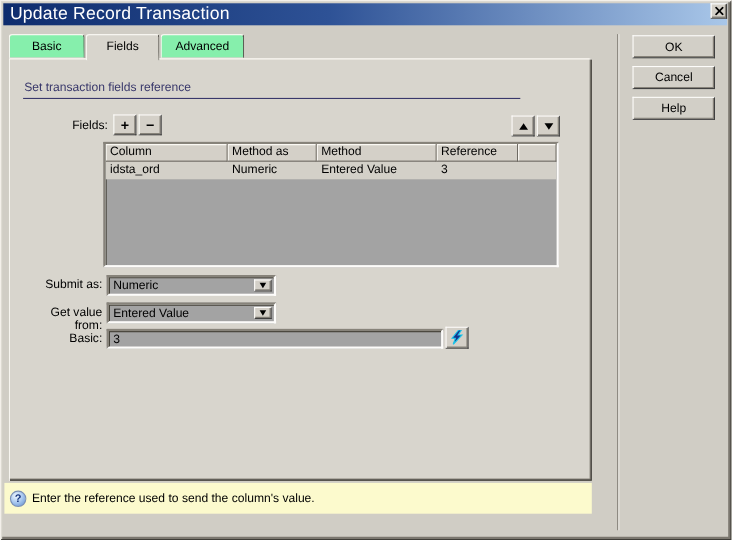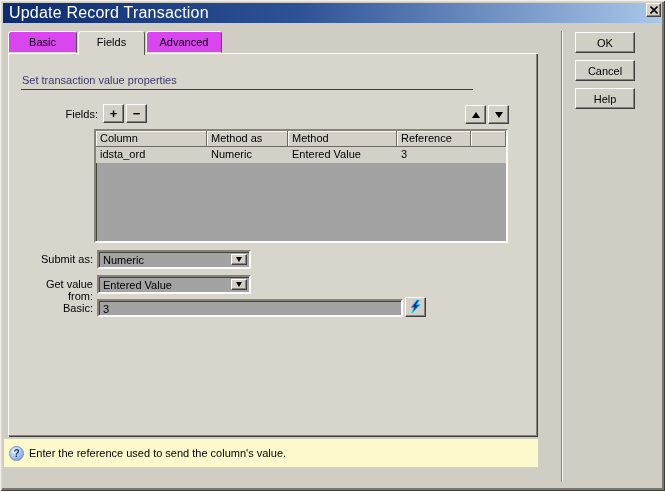--- a/index.html
+++ b/index.html
@@ -13,21 +13,21 @@
   .titlebar { position:absolute; left:3px; top:3px; right:4px; height:20px;
               background:linear-gradient(90deg,#0e2c6d 0%, #2e5296 45%, #a9c7e9 100%);
               display:flex; align-items:center; padding-left:6px; }
   .title-text { color:#fff; font-size:16px; font-weight:normal; letter-spacing:.2px; }
   .close-btn { position:absolute; right:4px; top:3px; width:15px; height:14px;
                background:#d4d0c8; border:1px solid; border-color:#fff #404040 #404040 #fff;
                box-shadow: inset -1px -1px 0 #87837a; display:flex; align-items:center; justify-content:center; }
   .close-btn svg { display:block; }
 
   
-  .tab { position:absolute; top:31px; height:22px; background:#d946ef; z-index:0;
+  .tab { position:absolute; top:31px; height:22px; background:#86efac; z-index:0;
          border:1px solid; border-color:#fbf9f4 #55524c #d8d5cd #fbf9f4;
          border-radius:3px 3px 0 0; text-align:center; line-height:21px; }
   .tab.active { height:24px; z-index:3; background:#d8d5cd; border-bottom:none; }
   .tab-basic { left:8px; width:69px; }
   .tab-fields { left:78px; width:67px; }
   .tab-advanced { left:146px; width:76px; }
 
   
   .panel { position:absolute; left:8px; top:53px; width:530px; height:384px; background:#d8d5cd; z-index:1;
            box-shadow: inset 1px 1px 0 #fbf9f4, inset -1px -1px 0 #403e39, inset -2px -2px 0 #87837a; }
@@ -77,21 +77,21 @@
   .lbl-getvalue { left:0; top:225px; width:85px;padding-left:24px; }
   .lbl-value { left:0; top:249px; width:85px; }
   .value-input { position:absolute; left:89px; top:246px; width:306px; height:18px;
                  font-family:"Liberation Sans", sans-serif; font-size:11px;
                  padding:1px 0 0 4px; outline:none; }
   .lightning-btn { left:397px; top:244px; width:21px; height:20px; }
 
   
   .groove { position:absolute; left:561px; top:31px; width:1px; height:451px; background:#87837a;
             box-shadow: 1px 0 0 #fbf9f4; }
-  .dlg-btn { position:absolute; left:575px; width:60px; height:21px; background:#d2cfc7;
+  .dlg-btn { position:absolute; left:575px; width:75px; height:21px; background:#d2cfc7;
              border:1px solid; border-color:#fdfcfa #404040 #404040 #fdfcfa;
              box-shadow: inset -1px -1px 0 #87837a;
              font-family:"Liberation Sans", sans-serif; font-size:11px;
              display:flex; align-items:center; justify-content:center; padding:0; }
   .btn-ok { top:32px; } .btn-cancel { top:60px; } .btn-help { top:88px; }
 
   
   .statusbar { position:absolute; left:4px; top:439px; width:534px; height:28px; background:#fcfacd;
                display:flex; align-items:center; padding-left:5px; }
   .help-icon { width:15px; height:15px; border-radius:50%; flex:0 0 15px;
@@ -114,21 +114,21 @@
       <line x1="7.5" y1="0.5" x2="0.5" y2="7.5" stroke="#000" stroke-width="1.6"></line>
     </svg>
   </div>
 
   <div class="tab tab-basic">Basic</div>
   <div class="tab tab-fields active">Fields</div>
   <div class="tab tab-advanced">Advanced</div>
 
   <div class="panel">
 
-    <div class="section-header">Set transaction value properties</div>
+    <div class="section-header">Set transaction fields reference</div>
     <div class="section-rule"></div>
 
     <div class="lbl fields-lbl">Fields:</div>
     <button class="sq-btn btn-add">+</button>
     <button class="sq-btn btn-remove">−</button>
     <button class="sq-btn btn-up">
       <span class="tri-up"></span>
     </button>
     <button class="sq-btn btn-down">
       <span class="tri-down"></span>

